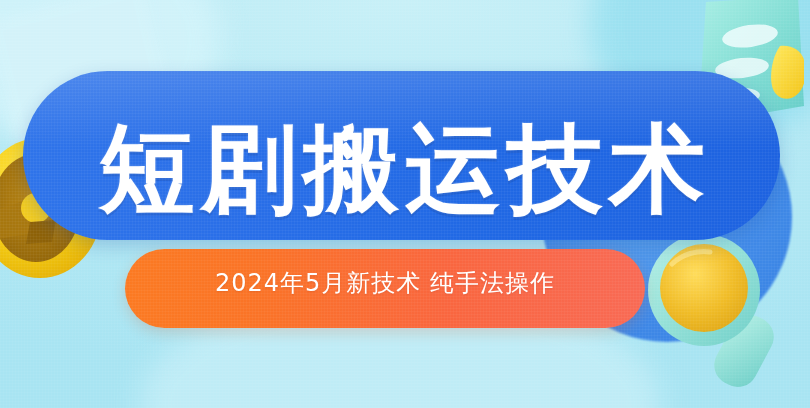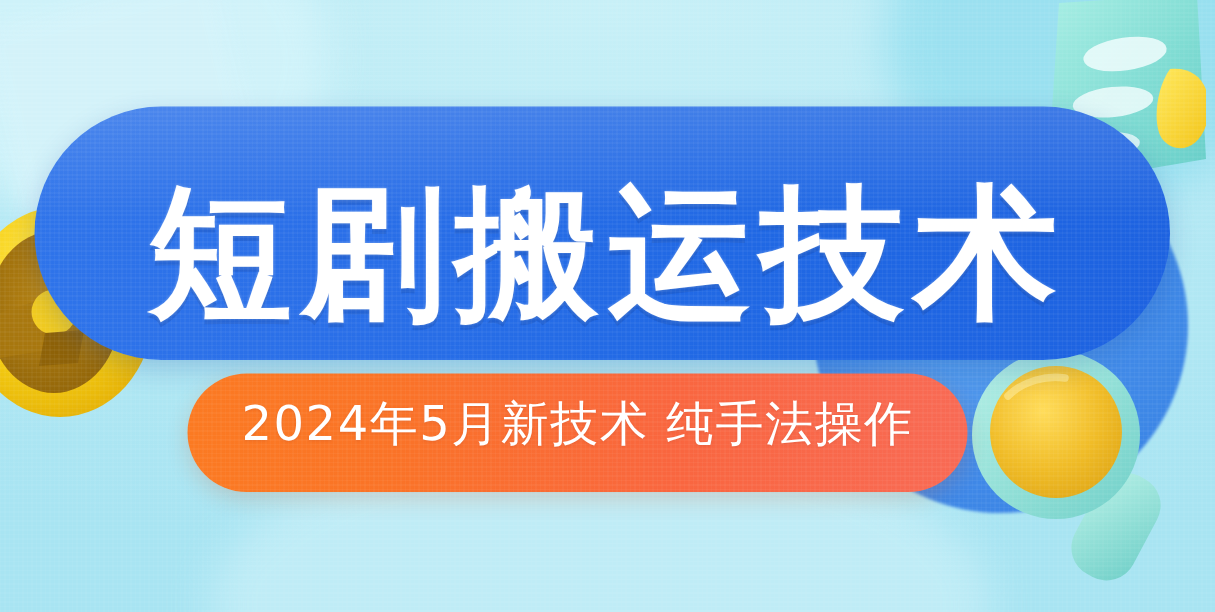--- a/index.html
+++ b/index.html
@@ -65,21 +65,21 @@
     color:#ffffff;
     font-size:96px;line-height:1;font-weight:800;
     letter-spacing:6px;
     white-space:nowrap;
     text-shadow:0 3px 0 rgba(10,50,130,.18), 0 0 2px rgba(255,255,255,.35);
     font-family:"DejaVu Sans","Liberation Sans",sans-serif;
   }
   #subtitle{
     position:absolute;left:125px;width:520px;top:249px;height:67px;
     display:flex;align-items:center;justify-content:center;
-    color:#ffffff;font-size:32px;font-weight:400;letter-spacing:1px;
+    color:#ffffff;font-size:24px;font-weight:400;letter-spacing:1px;
     white-space:nowrap;
     text-shadow:0 1px 2px rgba(170,60,30,.22);
     font-family:"DejaVu Sans","Liberation Sans",sans-serif;
   }
 </style>
 </head>
 <body>
 
 <div id="poster">
 

